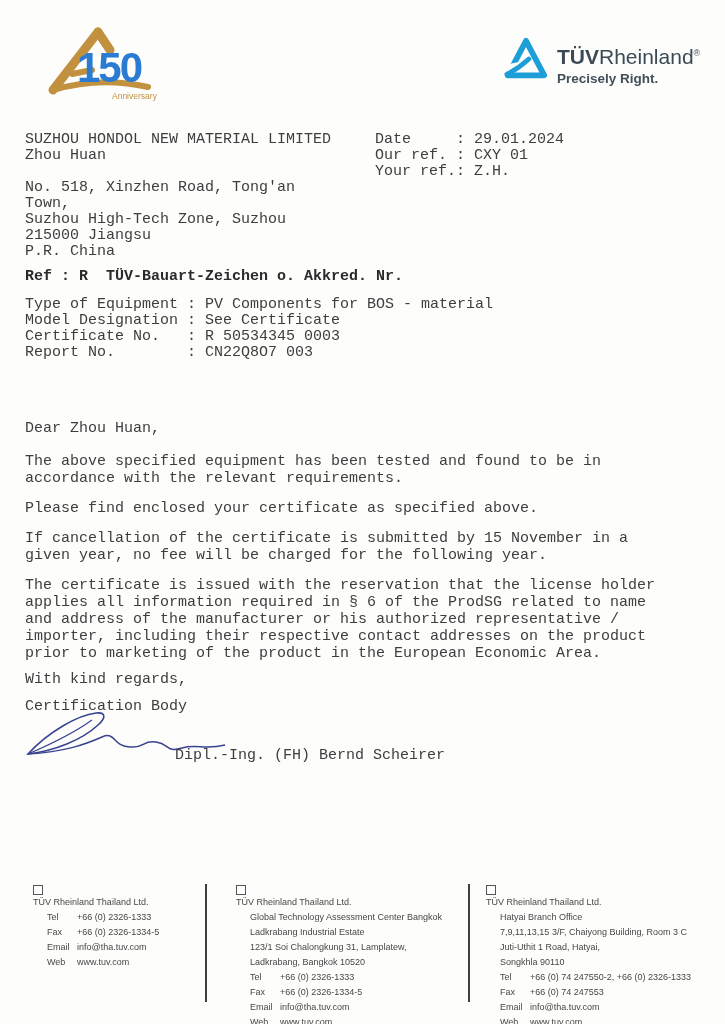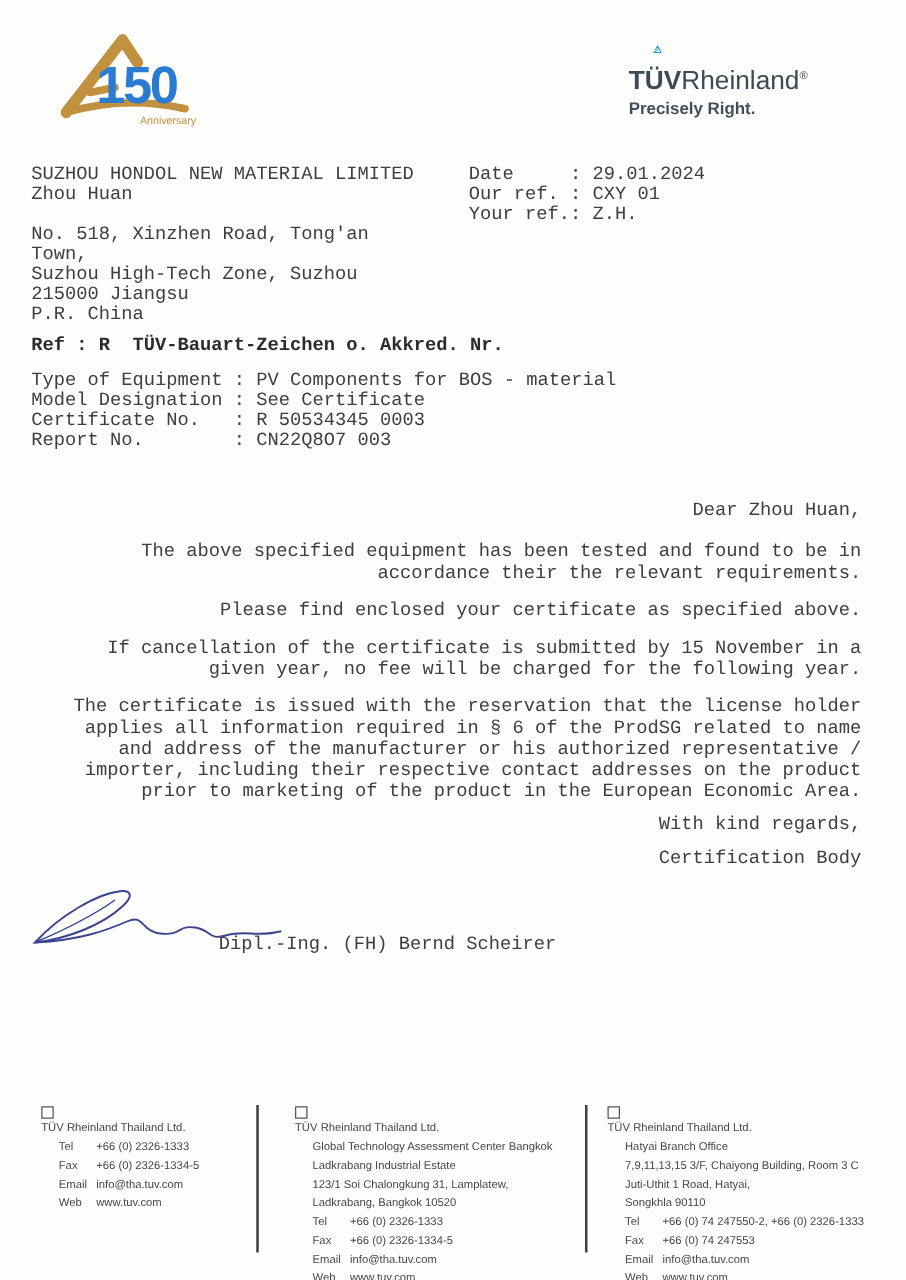--- a/index.html
+++ b/index.html
@@ -8,34 +8,34 @@
     background:#fdfdfc; overflow:hidden;
     font-family:"Liberation Mono", monospace; color:#3e3e3e;
   }
   .abs { position:absolute; }
   .mono { font-size:15px; line-height:16px; white-space:pre-wrap; letter-spacing:0; }
   .para { font-size:15px; line-height:17px; white-space:pre-wrap; }
   .bold { font-weight:bold; color:#2b2b2b; }
 
   
   .anniv { left:40px; top:24px; width:140px; height:82px; }
-  .tuvlogo { left:503px; top:36px; width:205px; height:58px; display:flex; align-items:flex-start;flex-direction:column; }
+  .tuvlogo { left:503px; top:36px; width:205px; height:58px; display:flex; align-items:flex-start; }
   .tuv-tri { width:46px; height:46px; margin-right:8px; }
   .brandtxt { font-family:"Liberation Sans", sans-serif; color:#3c4a55; padding-top:6px; }
   .wordmark { font-size:21px; line-height:22px; letter-spacing:0; }
   .wordmark .wm-bold { font-weight:bold; }
   .wordmark sup { font-size:9px; vertical-align:8px; }
   .tagline { font-size:13.5px; font-weight:bold; margin-top:3px; color:#42505a; }
 
   
   .recipient { left:25px; top:132px; width:340px; }
   .refblock  { left:375px; top:132px; width:320px; }
   .refline   { left:25px; top:269px; width:600px; }
   .details   { left:25px; top:297px; width:620px; }
-  .lettbody  { left:25px; top:400px; width:664px;text-align:right; }
+  .lettbody  { left:25px; top:420px; width:664px; }
   .lettbody .p1 { margin-top:16px; }
   .lettbody .pn { margin-top:13px; }
   .lettbody .rg { margin-top:9px; }
   .lettbody .cb { margin-top:10px; }
   .signature { left:20px; top:704px; width:235px; height:62px; }
   .signer    { left:25px; top:748px; width:420px;text-align:right; }
   .enclosure { left:25px; top:789px; width:200px; }
 
   
   .footer-col { top:882px; font-family:"Liberation Sans", sans-serif;
@@ -98,21 +98,21 @@
   <div class="abs refline mono bold">Ref : R  TÜV-Bauart-Zeichen o. Akkred. Nr.</div>
 
   <div class="abs details mono">Type of Equipment : PV Components for BOS - material
 Model Designation : See Certificate
 Certificate No.   : R 50534345 0003
 Report No.        : CN22Q8O7 003</div>
 
   <div class="abs lettbody">
     <div class="para">Dear Zhou Huan,</div>
     <div class="para p1">The above specified equipment has been tested and found to be in
-accordance their the relevant requirements.</div>
+accordance with the relevant requirements.</div>
     <div class="para pn">Please find enclosed your certificate as specified above.</div>
     <div class="para pn">If cancellation of the certificate is submitted by 15 November in a
 given year, no fee will be charged for the following year.</div>
     <div class="para pn">The certificate is issued with the reservation that the license holder
 applies all information required in § 6 of the ProdSG related to name
 and address of the manufacturer or his authorized representative /
 importer, including their respective contact addresses on the product
 prior to marketing of the product in the European Economic Area.</div>
     <div class="para rg">With kind regards,</div>
     <div class="para cb">Certification Body</div>

